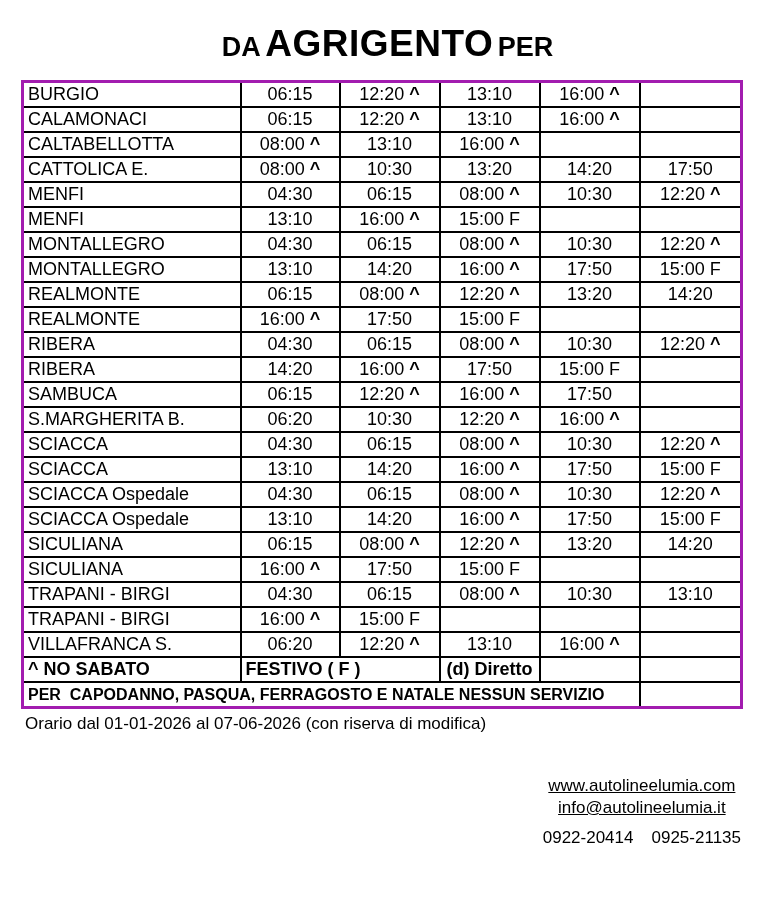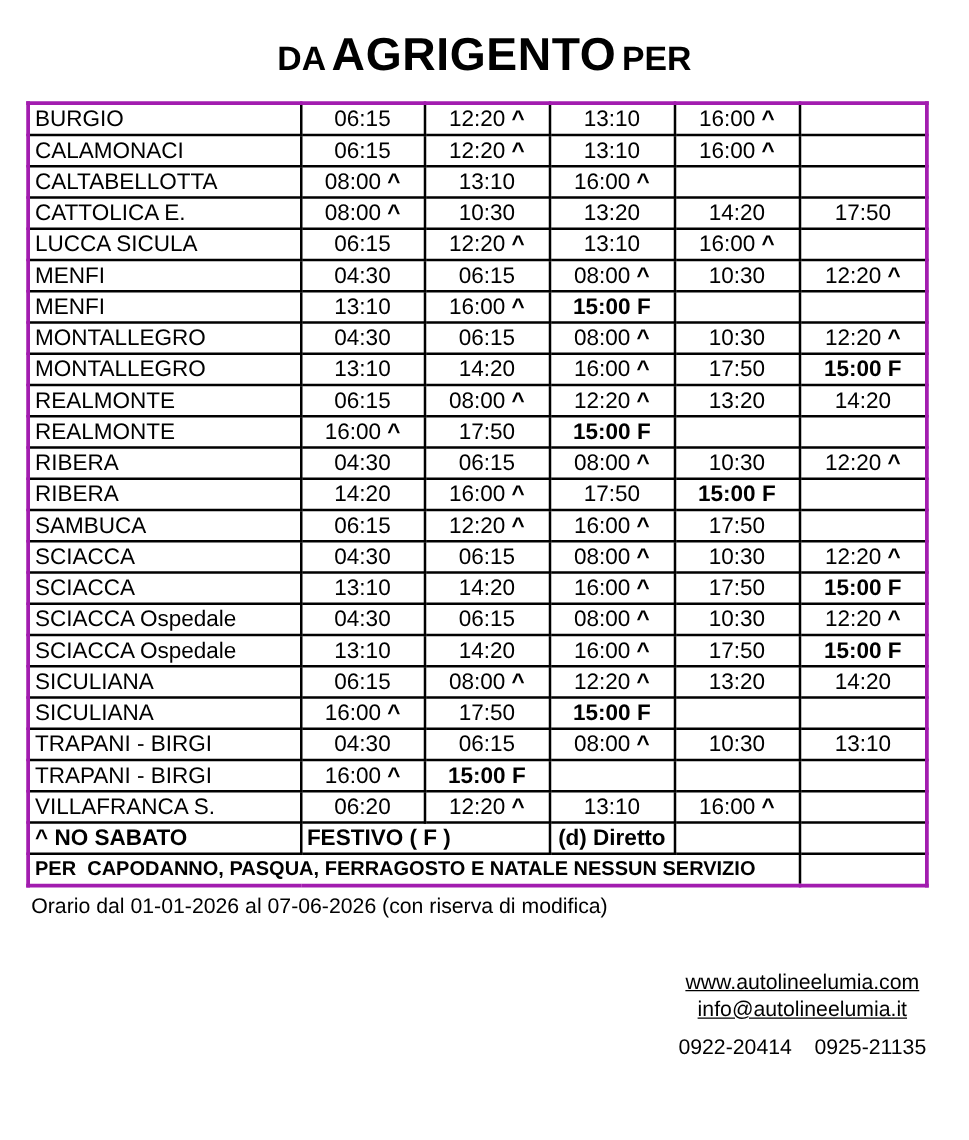--- a/index.html
+++ b/index.html
@@ -32,21 +32,21 @@
   table.timetable td {
     border: 2px solid #000;
     height: 23px;
     padding: 0 4px;
     font-size: 18px;
     white-space: nowrap;
     overflow: hidden;
   }
   td.dest { text-align: left; padding-left: 5px; }
   td.time { text-align: center; }
-  td.festivo { font-weight: bold; }
+  td.festivo { font-weight: normal; }
   .caret { font-weight: bold; }
 
   tr.legend-row td { font-weight: bold; }
   td.diretto-cell { font-size: 15px; text-align: center; }
   tr.holiday-row td.holiday-cell {
     font-weight: bold;
     font-size: 16px;
     white-space: pre;
   }
 
@@ -113,28 +113,20 @@
         </tr>
         <tr>
           <td class="dest">CATTOLICA E.</td>
           <td class="time">08:00 <span class="caret">^</span></td>
           <td class="time">10:30</td>
           <td class="time">13:20</td>
           <td class="time">14:20</td>
           <td class="time">17:50</td>
         </tr>
         <tr>
-          <td class="dest">LUCCA SICULA</td>
-          <td class="time">06:15</td>
-          <td class="time">12:20 <span class="caret">^</span></td>
-          <td class="time">13:10</td>
-          <td class="time">16:00 <span class="caret">^</span></td>
-          <td class="time"></td>
-        </tr>
-        <tr>
           <td class="dest">MENFI</td>
           <td class="time">04:30</td>
           <td class="time">06:15</td>
           <td class="time">08:00 <span class="caret">^</span></td>
           <td class="time">10:30</td>
           <td class="time">12:20 <span class="caret">^</span></td>
         </tr>
         <tr>
           <td class="dest">MENFI</td>
           <td class="time">13:10</td>
@@ -190,20 +182,28 @@
           <td class="time">17:50</td>
           <td class="time festivo">15:00 F</td>
           <td class="time"></td>
         </tr>
         <tr>
           <td class="dest">SAMBUCA</td>
           <td class="time">06:15</td>
           <td class="time">12:20 <span class="caret">^</span></td>
           <td class="time">16:00 <span class="caret">^</span></td>
           <td class="time">17:50</td>
+          <td class="time"></td>
+        </tr>
+        <tr>
+          <td class="dest">S.MARGHERITA B.</td>
+          <td class="time">06:20</td>
+          <td class="time">10:30</td>
+          <td class="time">12:20 <span class="caret">^</span></td>
+          <td class="time">16:00 <span class="caret">^</span></td>
           <td class="time"></td>
         </tr>
         <tr>
           <td class="dest">SCIACCA</td>
           <td class="time">04:30</td>
           <td class="time">06:15</td>
           <td class="time">08:00 <span class="caret">^</span></td>
           <td class="time">10:30</td>
           <td class="time">12:20 <span class="caret">^</span></td>
         </tr>

